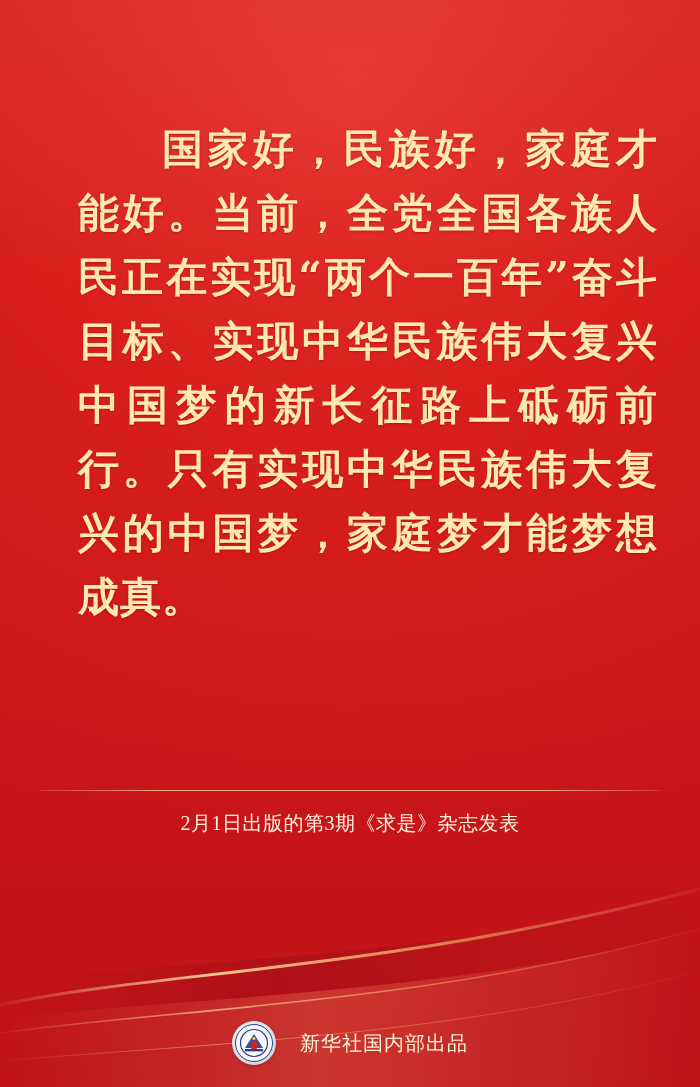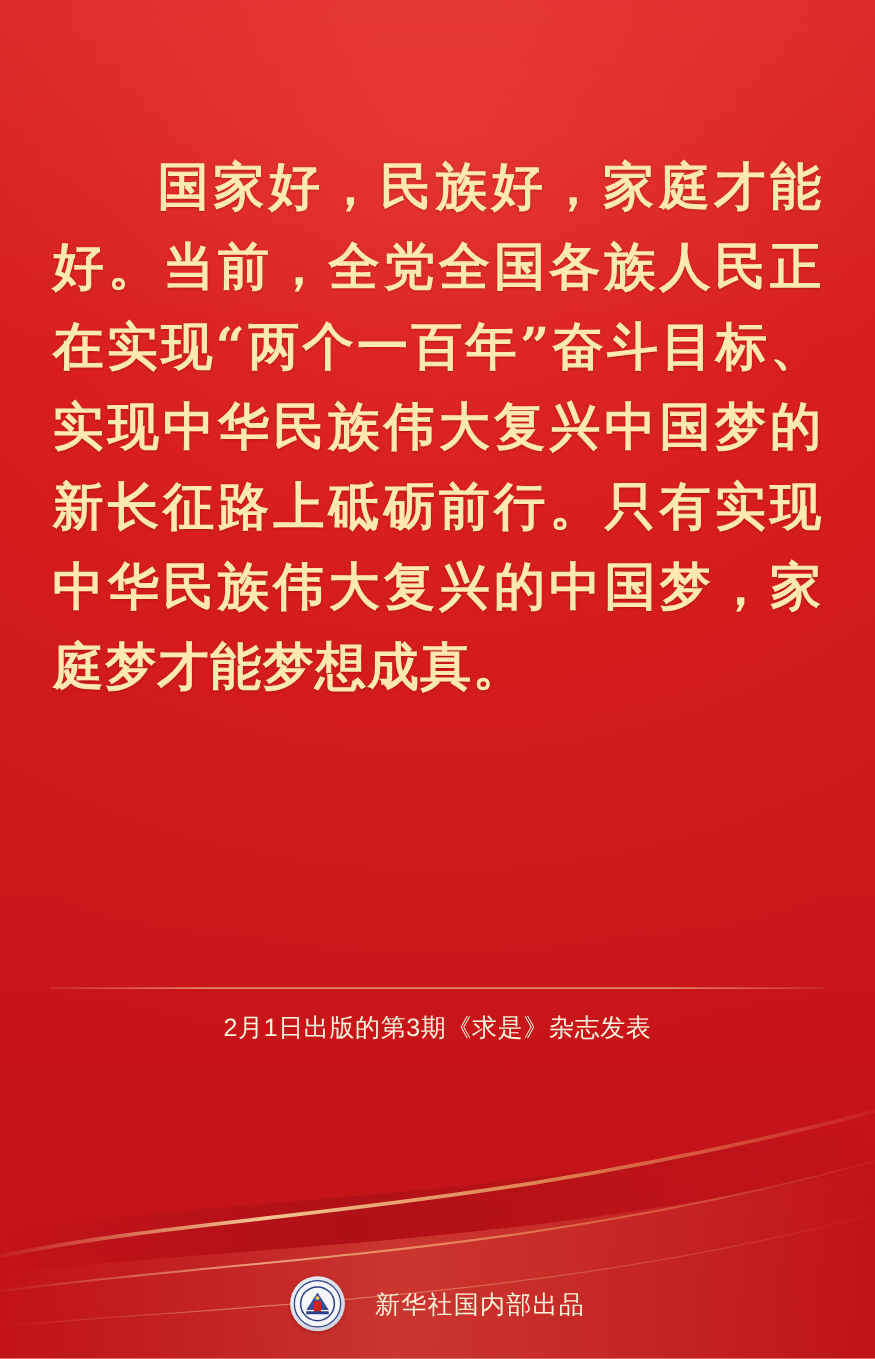--- a/index.html
+++ b/index.html
@@ -40,20 +40,21 @@
   .quote {
     font-family: "DejaVu Serif", "Liberation Serif", serif;
     font-weight: bold;
     color: #ffe9b0;
     font-size: 41px;
     line-height: 1.56;
     letter-spacing: 1px;
     text-align: justify;
     text-indent: 84px;
     text-shadow: 0 1px 2px rgba(120,0,0,0.35);
+    margin-left: 36px;
   }
 
   
   .divider {
     position: absolute;
     left: 40px;
     right: 40px;
     top: 790px;
     height: 1px;
     background: linear-gradient(90deg,
@@ -65,21 +66,21 @@
   .caption {
     position: absolute;
     left: 24px;
     right: 24px;
     top: 806px;
     text-align: center;
     color: #fff4dd;
     font-size: 20px;
     line-height: 1.75;
     letter-spacing: 0.5px;
-    font-family: Liberation Sans, sans-serif;
+    font-family: Liberation Serif, serif;
   }
   .caption .line { display: block; white-space: nowrap; }
 
   
   .swoosh-band {
     position: absolute;
     left: 0;
     right: 0;
     bottom: 0;
     height: 250px;

